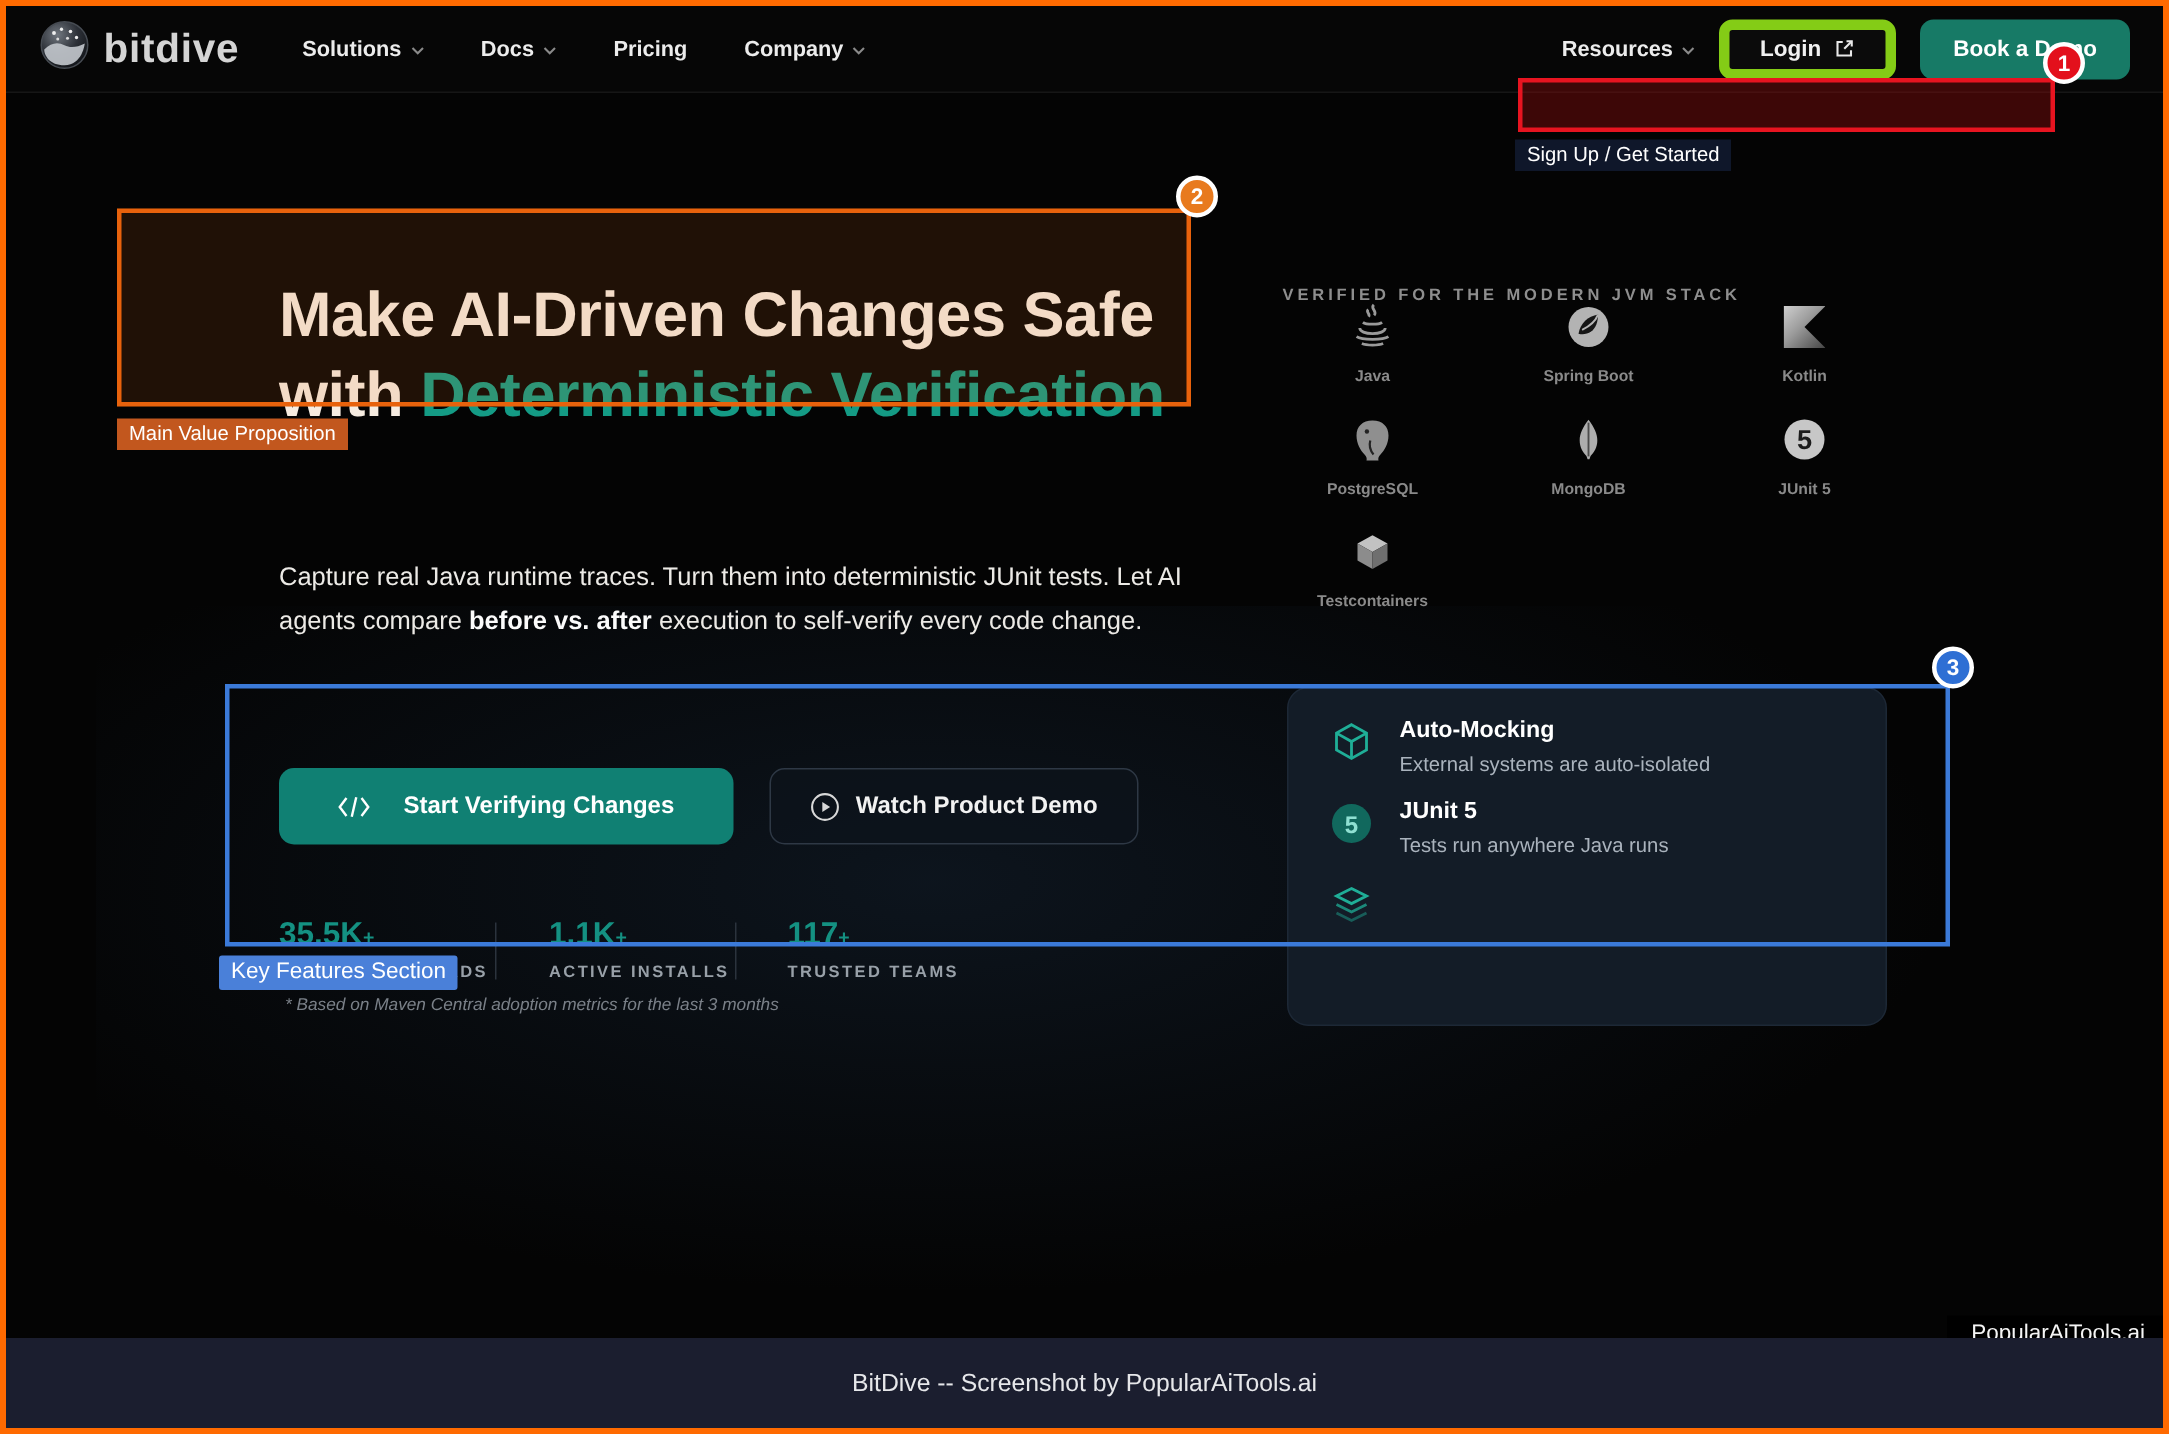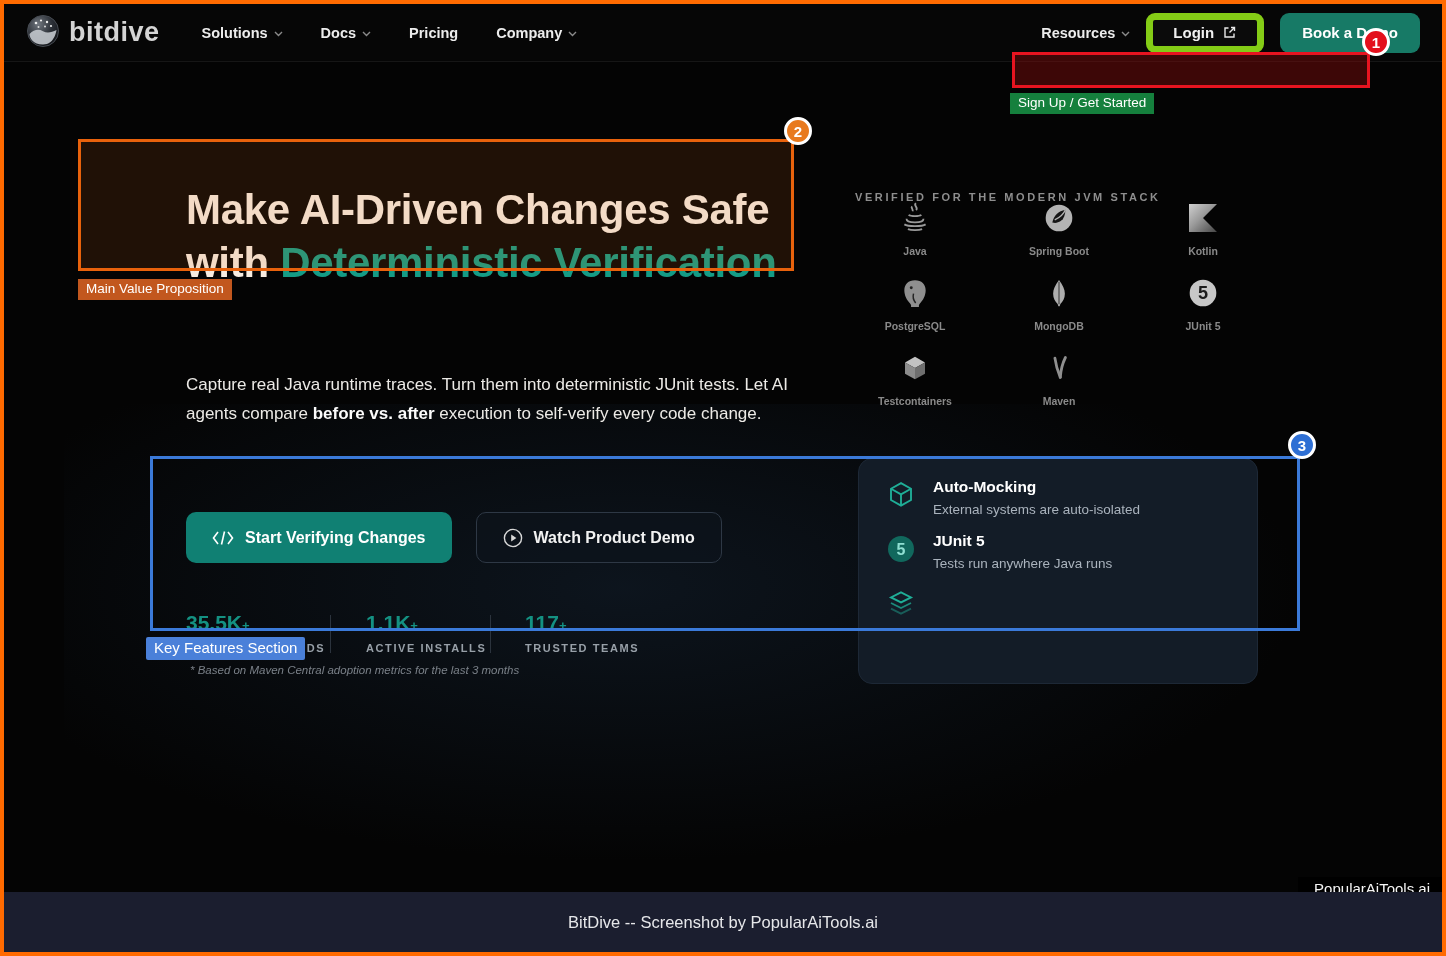--- a/index.html
+++ b/index.html
@@ -42,21 +42,21 @@
     color: #f6ece1; letter-spacing: -0.3px;
   }
   .headline .hl { color: #149b85; }
   .subhead {
     position: absolute; left: 182px; top: 367px; width: 612px;
     font-size: 17px; line-height: 28.5px; color: #eceae6;
   }
   .subhead b { color: #fbfbfb; }
   .cta-row { position: absolute; left: 182px; top: 508px; display: flex; gap: 24px; }
   .btn-primary {
-    display: flex; align-items: center; gap: 11px; height: 51px; padding: 0 26px;
+    display: flex; align-items: center; gap: 22px; height: 51px; padding: 0 39px;
     background: #108073; border: none; border-radius: 10px;
     color: #fff; font-size: 16px; font-weight: 700; cursor: pointer;
   }
   .btn-secondary {
     display: flex; align-items: center; gap: 11px; height: 51px; padding: 0 26px;
     background: rgba(14,20,28,.6); border: 1px solid #2e3845; border-radius: 10px;
     color: #f2f2f2; font-size: 16px; font-weight: 700; cursor: pointer;
   }
   .stat { position: absolute; }
   .stat-value { font-size: 21px; font-weight: 700; color: #149182; }
@@ -97,21 +97,21 @@
     position: absolute; left: 0; right: 0; bottom: 0; height: 60px;
     background: #1b1e2f; display: flex; align-items: center; justify-content: center;
     color: #e6e7ea; font-size: 16.5px; z-index: 6;
   }
   
   .ann-box { position: absolute; border: 3px solid; z-index: 50; pointer-events: none; }
   .ann-box.red    { left: 1008px; top: 48px;  width: 358px;  height: 36px;  border-color: #e71420; background: rgba(140,12,12,.42); }
   .ann-box.orange { left: 74px;   top: 135px; width: 716px;  height: 132px; border-color: #e8620c; background: rgba(222,108,26,.13); }
   .ann-box.blue   { left: 146px;  top: 452px; width: 1150px; height: 175px; border-color: #3b7ad9; background: transparent; }
   .ann-label { position: absolute; z-index: 51; color: #fff; padding: 2px 8px 4px; font-size: 13.5px; }
-  .ann-label.red    { left: 1006px; top: 89px;  background: #15803d; }
+  .ann-label.red    { left: 1006px; top: 89px;  background: #0f172a; }
   .ann-label.orange { left: 74px;   top: 275px; background: #c2571e; }
   .ann-label.blue   { left: 142px;  top: 633px; background: #4a80d9; font-size: 15px; border-radius: 2px; }
   .ann-badge {
     position: absolute; z-index: 52; width: 28px; height: 28px; border-radius: 50%;
     border: 3px solid #fff; color: #fff; font-size: 15px; font-weight: 700;
     display: flex; align-items: center; justify-content: center;
   }
   .ann-badge.n1 { left: 1358px; top: 24px;  background: #e3101c; }
   .ann-badge.n2 { left: 780px;  top: 113px; background: #e87a1e; }
   .ann-badge.n3 { left: 1284px; top: 427px; background: #2e6fd4; }
@@ -290,29 +290,20 @@
     <div class="jvm-cell">
       <span class="jvm-icon">
         <svg width="30" height="30" viewBox="0 0 24 24">
           <path d="M12 3l8 4.5-8 4.5-8-4.5z" fill="#c2c2c2"></path>
           <path d="M4 7.5v9L12 21v-9z" fill="#8c8c8c"></path>
           <path d="M20 7.5v9L12 21v-9z" fill="#6f6f6f"></path>
         </svg>
       </span>
       <span class="jvm-label">Testcontainers</span>
     </div>
-    <div class="jvm-cell">
-      <span class="jvm-icon">
-        <svg width="28" height="30" viewBox="0 0 24 24" fill="none" stroke="#8f8f8f" stroke-width="2.4" stroke-linecap="round">
-          <path d="M8.5 3.5c.8 6 2.4 11.3 4.6 16.5"></path>
-          <path d="M17.5 3c-2.6 5.2-4 10.7-4.4 17"></path>
-        </svg>
-      </span>
-      <span class="jvm-label">Maven</span>
-    </div>
   </div>
 
   <div class="feature-card">
     <div class="feature-item">
       <span class="feature-icon">
         <svg width="30" height="30" viewBox="0 0 24 24" fill="none" stroke="#1fae97" stroke-width="1.5">
           <path d="M12 2.5l8 4.5v9l-8 4.5L4 16V7z"></path>
             <path d="M4 7l8 4.5L20 7"></path>
             <path d="M12 11.5v9"></path>
         </svg>

